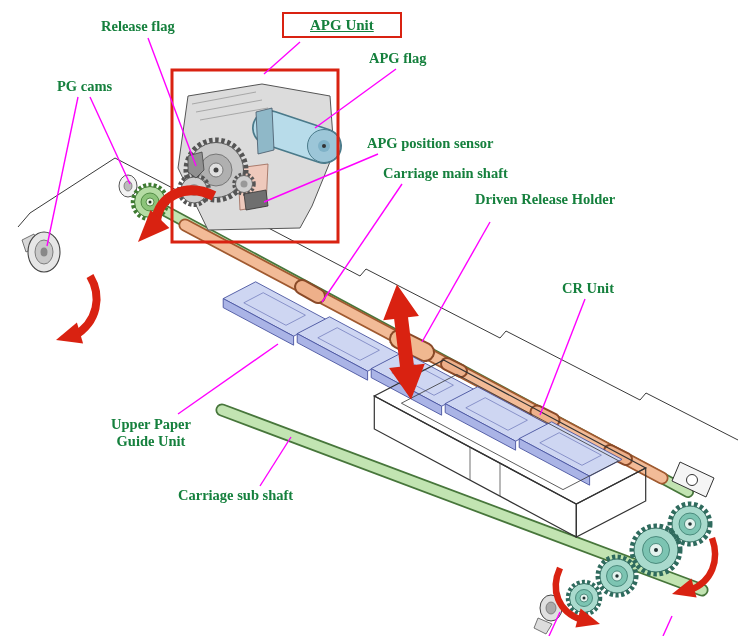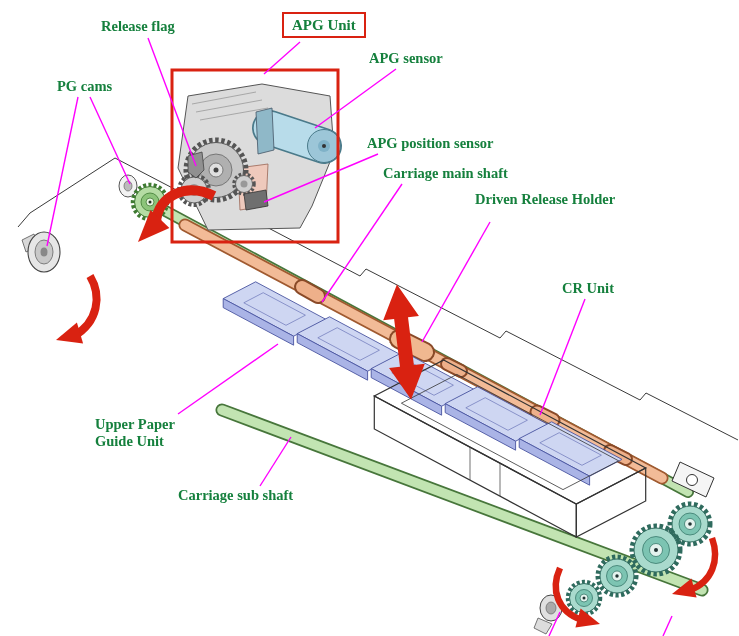--- a/index.html
+++ b/index.html
@@ -6,24 +6,25 @@
   #stage {
     position:relative; width:739px; height:636px; background:#ffffff;
     font-family:"Liberation Serif", serif; overflow:hidden;
   }
   svg { position:absolute; left:0; top:0; }
   .lbl {
     position:absolute; font-weight:bold; font-size:14.5px; color:#15803d;
     white-space:nowrap; line-height:1.2;
   }
   .lbl-box {
-    border:2.5px solid #d92211; padding:2px 8px; font-size:15px;
+    border:2.5px solid #d92211; padding:2px 26px; font-size:15px;
     background:#ffffff;
+    text-decoration:underline;
   }
-  .lbl-center { text-align:left; white-space:normal; }
+  .lbl-center { text-align:center; white-space:normal; }
 </style>
 </head>
 <body>
 
 <div id="stage">
 
 <svg width="739" height="636" viewBox="0 0 739 636">
 
   <g fill="none" stroke="#3a3a3a" stroke-width="1">
     <polyline points="115,158 230,218 236,211 360,276 366,269 500,338 506,331 640,400 646,393 738,440"></polyline>
@@ -218,21 +219,21 @@
     <line x1="672" y1="616" x2="663" y2="636"></line>
   </g>
 </svg>
 
 <div class="lbl lbl-box" style="left:282px; top:12px;">APG Unit</div>
 
 <div class="lbl" style="left:101px; top:18px;">Release flag</div>
 
 <div class="lbl" style="left:57px; top:78px;text-align:center;">PG cams</div>
 
-<div class="lbl" style="left:369px; top:50px;">APG sensor</div>
+<div class="lbl" style="left:369px; top:50px;">APG flag</div>
 
 <div class="lbl" style="left:367px; top:135px;">APG position sensor</div>
 
 <div class="lbl" style="left:383px; top:165px;text-align:center;">Carriage main shaft</div>
 
 <div class="lbl" style="left:475px; top:191px;">Driven Release Holder</div>
 
 <div class="lbl" style="left:562px; top:280px;">CR Unit</div>
 
 <div class="lbl lbl-center" style="left:95px; top:416px; width:112px;">

